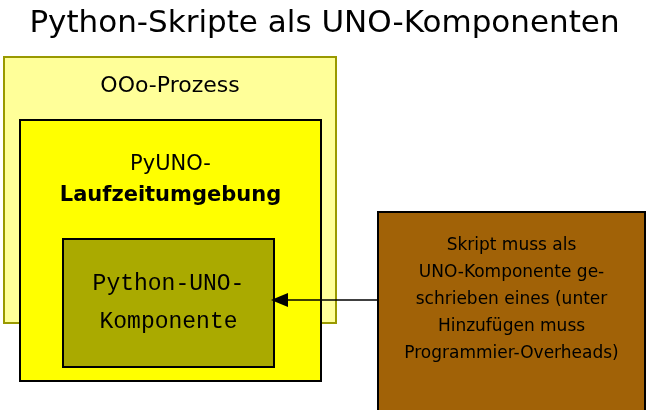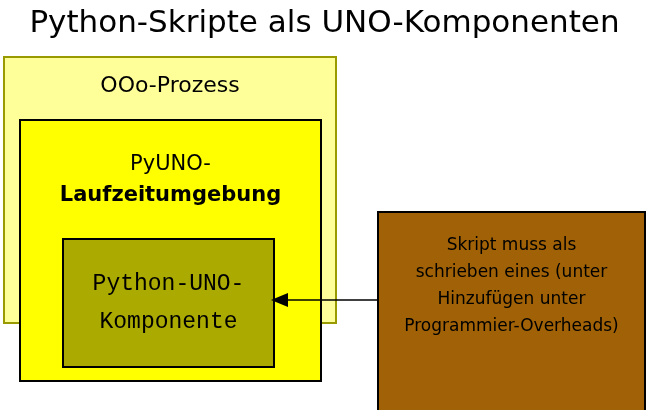--- a/index.html
+++ b/index.html
@@ -157,17 +157,18 @@
 </div>
 
 <svg id="connector-arrow" viewBox="0 0 115 24" width="115" height="24">
   <line x1="115" y1="12" x2="20" y2="12" stroke="#000000" stroke-width="1.3"></line>
   <polygon points="5,12 22,5 22,19" fill="#000000"></polygon>
 </svg>
 
 <div id="annotation-box">
   <div id="annotation-text">
     <span>Skript muss als</span>
+    <span>UNO-Komponente ge-</span>
     <span>schrieben eines (unter</span>
-    <span>Hinzufügen unter</span>
+    <span>Hinzufügen muss</span>
     <span>Programmier-Overheads)</span>
   </div>
 </div>
 
 </body></html>

